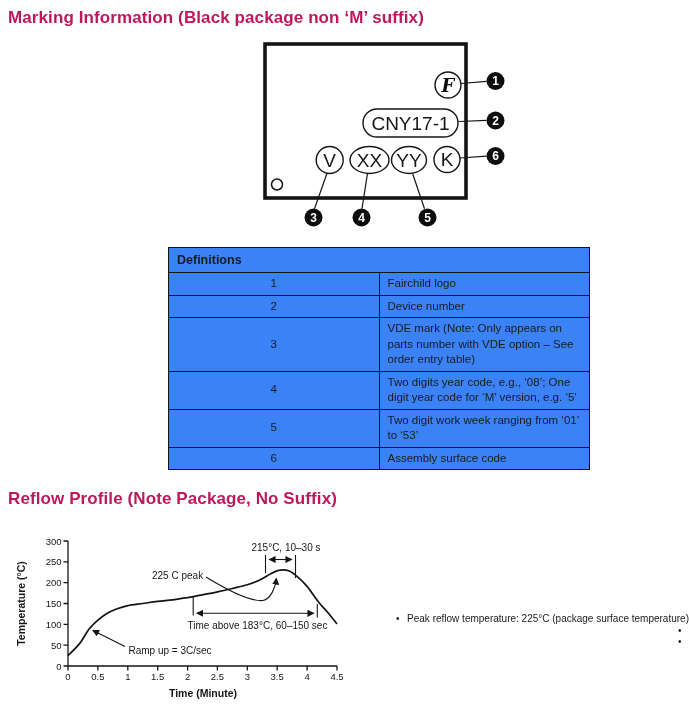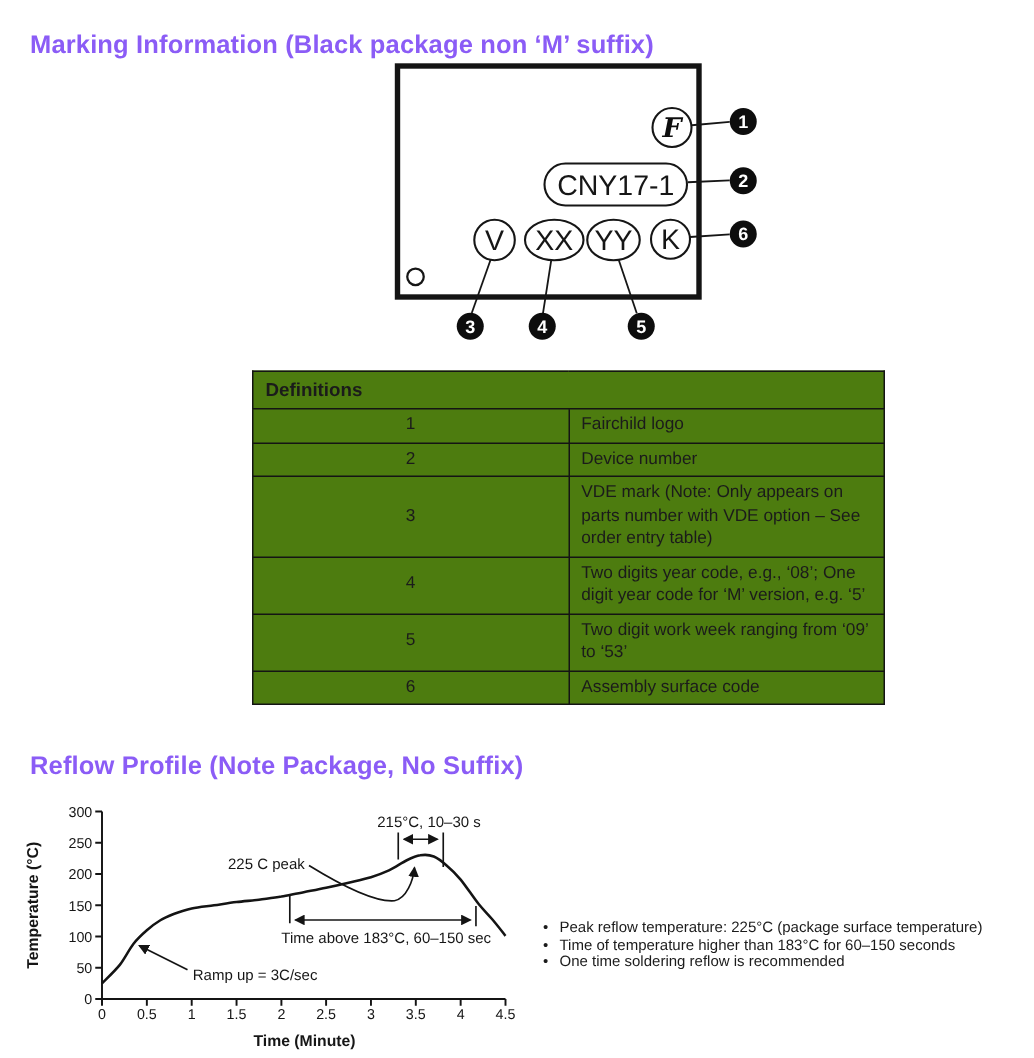--- a/index.html
+++ b/index.html
@@ -1,51 +1,51 @@
 <!DOCTYPE html>
 <html><head>
 <meta charset="utf-8">
 <style>
   html,body{margin:0;padding:0;background:#ffffff;}
   body{width:689px;height:705px;position:relative;font-family:"Liberation Sans",sans-serif;color:#1b1b1b;overflow:hidden;}
   .abs{position:absolute;}
-  h1{font-size:17px;font-weight:700;margin:12px;color:#8b5cf6;letter-spacing:0.1px;}
+  h1{font-size:17px;font-weight:700;margin:0;color:#be185d;letter-spacing:0.1px;}
   #marking-heading{left:8px;top:8px;}
   #reflow-heading{left:8px;top:489px;}
 
   
   .pkg{fill:#ffffff;stroke:#141414;stroke-width:3.6;}
   .enc{fill:#ffffff;stroke:#161616;stroke-width:1.4;}
   .thin{stroke-width:1.5;}
   .leader{stroke:#161616;stroke-width:1.2;}
   .mark-text{font-size:19px;fill:#161616;text-anchor:middle;}
   .logo-f{font-family:"DejaVu Serif",serif;font-style:italic;font-weight:700;font-size:18px;fill:#0e0e0e;text-anchor:middle;}
   .callout-dot{fill:#0d0d0d;stroke:none;}
   .callout-num{fill:#ffffff;font-size:12px;font-weight:700;text-anchor:middle;}
 
   
-  #definitions-table{left:168px;top:247px;border-collapse:collapse;table-layout:fixed;width:422px;background:#4d7c0f;}
+  #definitions-table{left:168px;top:247px;border-collapse:collapse;table-layout:fixed;width:422px;background:#3b82f6;}
   #definitions-table,th,td{border:1.6px solid #141414;}
   #definitions-table th{font-size:12.5px;font-weight:700;text-align:left;padding:4px 8px;height:16px;}
   #definitions-table td{font-size:11.5px;line-height:15.5px;padding:3px 8px;vertical-align:middle;}
   td.num{text-align:center;width:59px;padding:3px 2px;}
 
   
   .axis{stroke:#141414;stroke-width:1.3;fill:none;}
   .curve{stroke:#141414;stroke-width:1.7;fill:none;}
   .ann-line{stroke:#141414;stroke-width:1.1;fill:none;}
   .tick-label{font-size:9.5px;fill:#161616;}
   .end{text-anchor:end;}
   .mid{text-anchor:middle;}
   .ann{font-size:10px;fill:#161616;}
   .axis-title{font-size:10.5px;font-weight:700;fill:#161616;text-anchor:middle;}
 
   
   #reflow-notes{left:362px;top:613px;width:327px;font-size:10px;line-height:11.5px;}
-  .note{display:flex;}
+  .note{display:flex;justify-content:flex-end;}
   .note .b{width:11px;flex:0 0 11px;text-align:left;}
   .note .b::before{content:"\2022";}
 </style>
 </head>
 <body>
 
 <h1 id="marking-heading" class="abs">Marking Information (Black package non ‘M’ suffix)</h1>
 
 <svg id="marking-svg" class="abs" style="left:0;top:0;" width="689" height="240" viewBox="0 0 689 240">
   <rect class="pkg" x="265" y="44" width="201" height="154"></rect>
@@ -127,21 +127,21 @@
     <tr>
       <td class="num">3</td>
       <td>VDE mark (Note: Only appears on parts number with VDE option – See order entry table)</td>
     </tr>
     <tr>
       <td class="num">4</td>
       <td>Two digits year code, e.g., ‘08’; One digit year code for ‘M’ version, e.g. ‘5’</td>
     </tr>
     <tr>
       <td class="num">5</td>
-      <td>Two digit work week ranging from ‘09’ to ‘53’</td>
+      <td>Two digit work week ranging from ‘01’ to ‘53’</td>
     </tr>
     <tr>
       <td class="num">6</td>
       <td>Assembly surface code</td>
     </tr>
   </tbody>
 </table>
 
 <h1 id="reflow-heading" class="abs">Reflow Profile (Note Package, No Suffix)</h1>
 
@@ -206,19 +206,17 @@
   </g>
 </svg>
 
 <div id="reflow-notes" class="abs">
   <div class="note">
     <span class="b"></span>
     <span>Peak reflow temperature: 225°C (package surface temperature)</span>
   </div>
   <div class="note">
     <span class="b"></span>
-    <span>Time of temperature higher than 183°C for 60–150 seconds</span>
   </div>
   <div class="note">
     <span class="b"></span>
-    <span>One time soldering reflow is recommended</span>
   </div>
 </div>
 
 </body></html>

